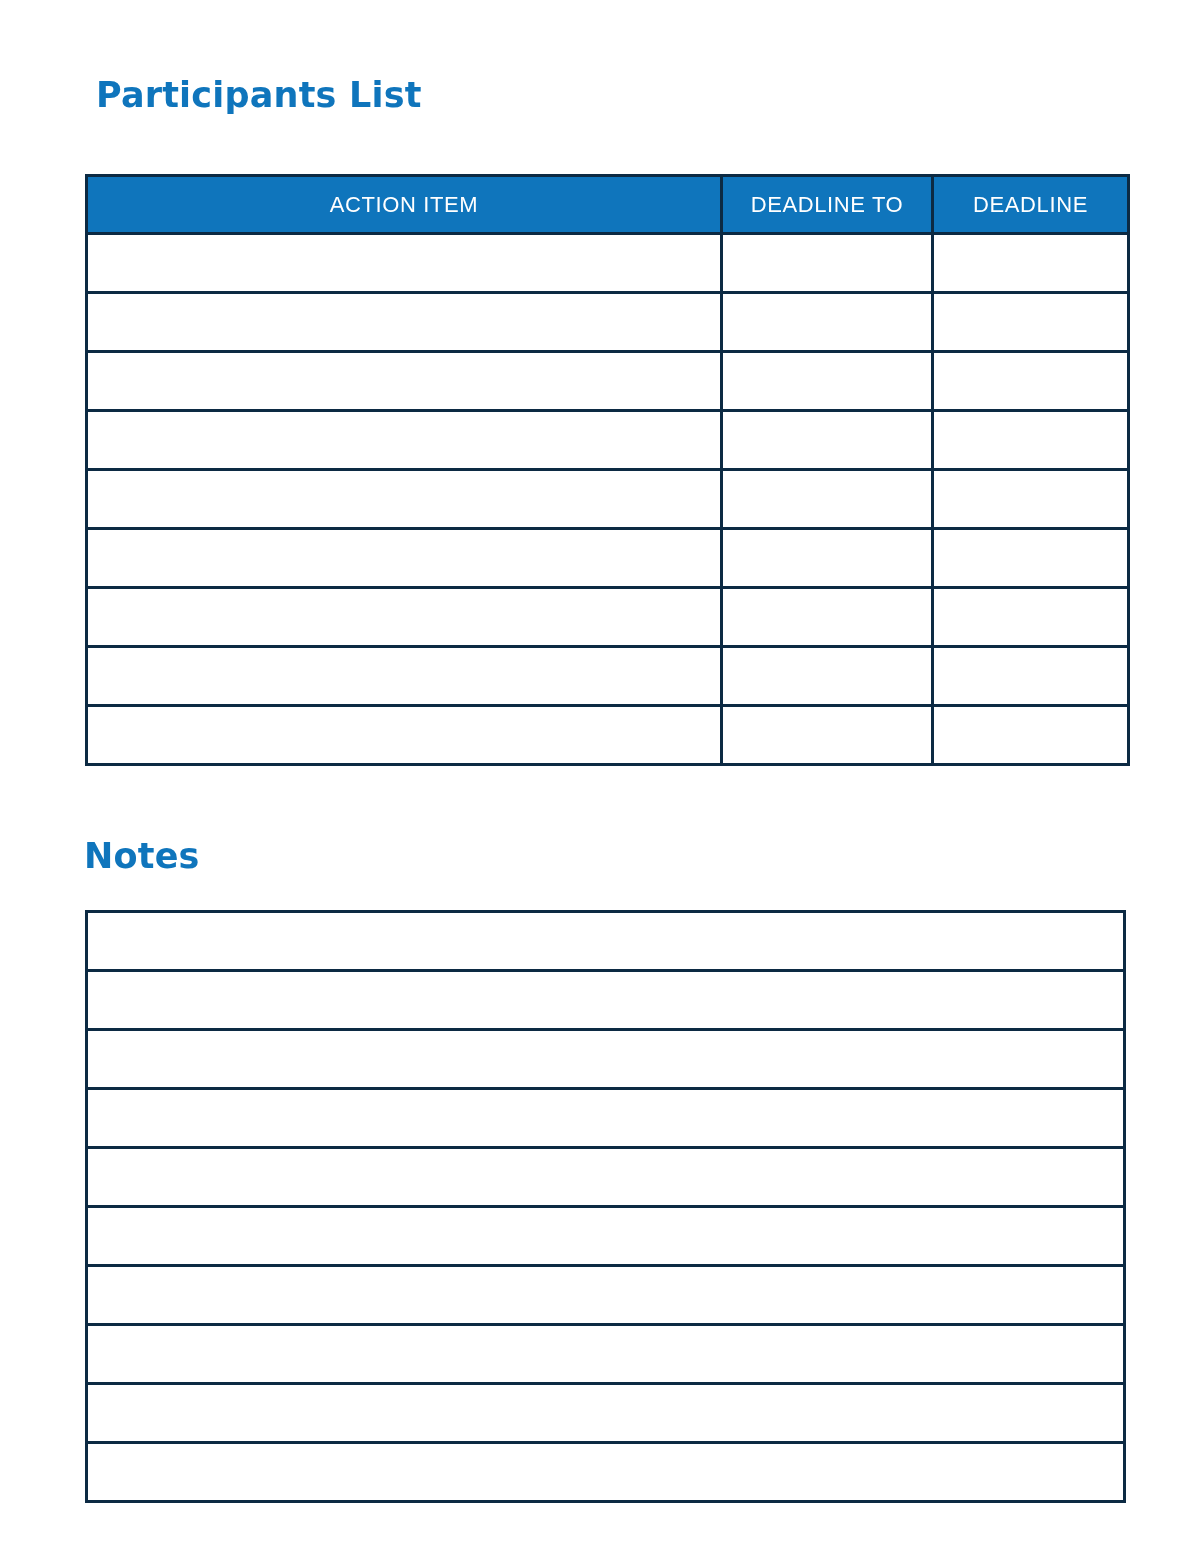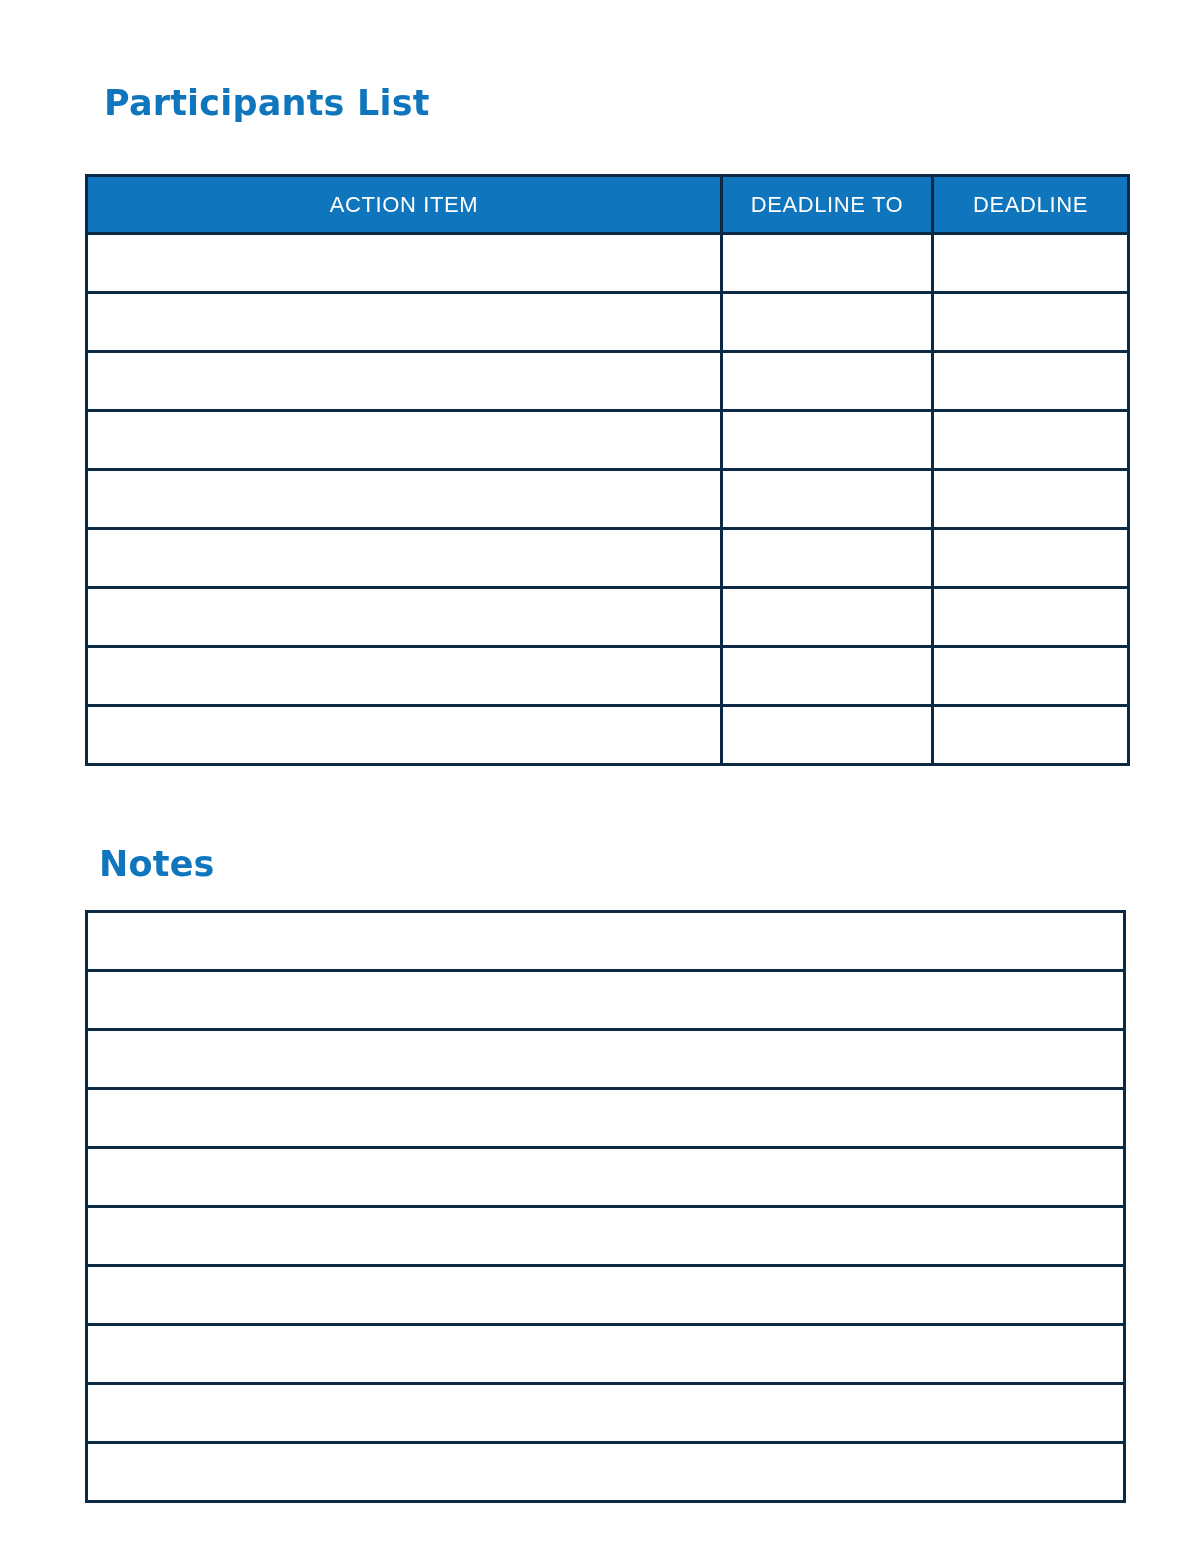--- a/index.html
+++ b/index.html
@@ -9,30 +9,30 @@
     }
     body {
       width: 1200px;
       height: 1552px;
       position: relative;
       font-family: "Liberation Sans", sans-serif;
       overflow: hidden;
     }
     .section-title {
       position: absolute;
-      margin: 8px;
+      margin: 0;
       color: #0f75bc;
       font-family: "DejaVu Sans", sans-serif;
       font-weight: bold;
       font-size: 35px;
       letter-spacing: 0.2px;
       line-height: 1;
     }
     #participants-title { left: 96px; top: 78px; }
-    #notes-title { left: 91px; top: 839px; }
+    #notes-title { left: 84px; top: 839px; }
 
     table.grid {
       position: absolute;
       border-collapse: collapse;
       table-layout: fixed;
     }
     table.grid td, table.grid th {
       border: 3px solid #0c2a43;
       padding: 0;
     }

